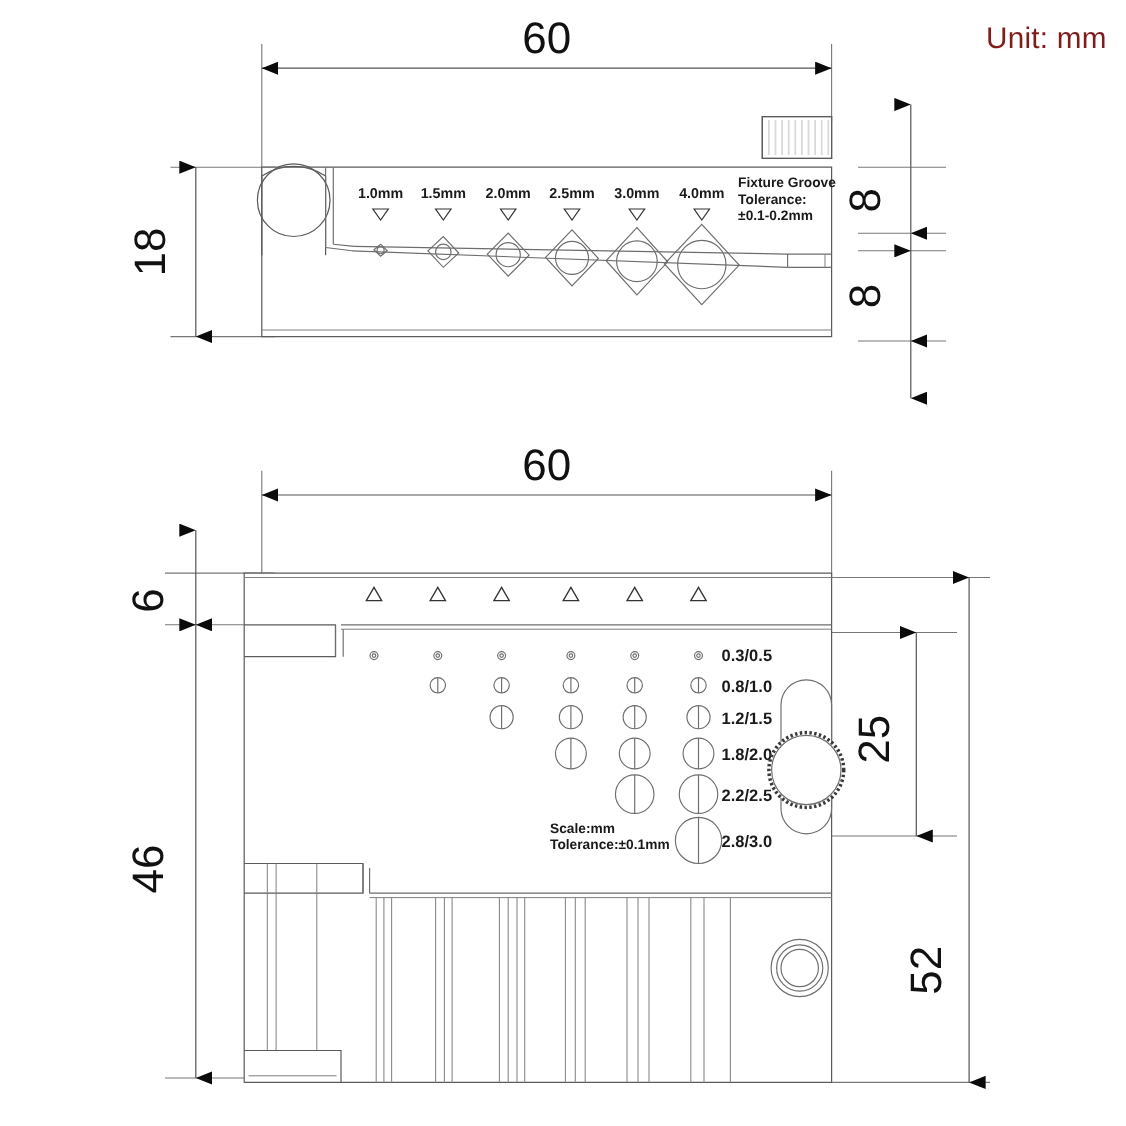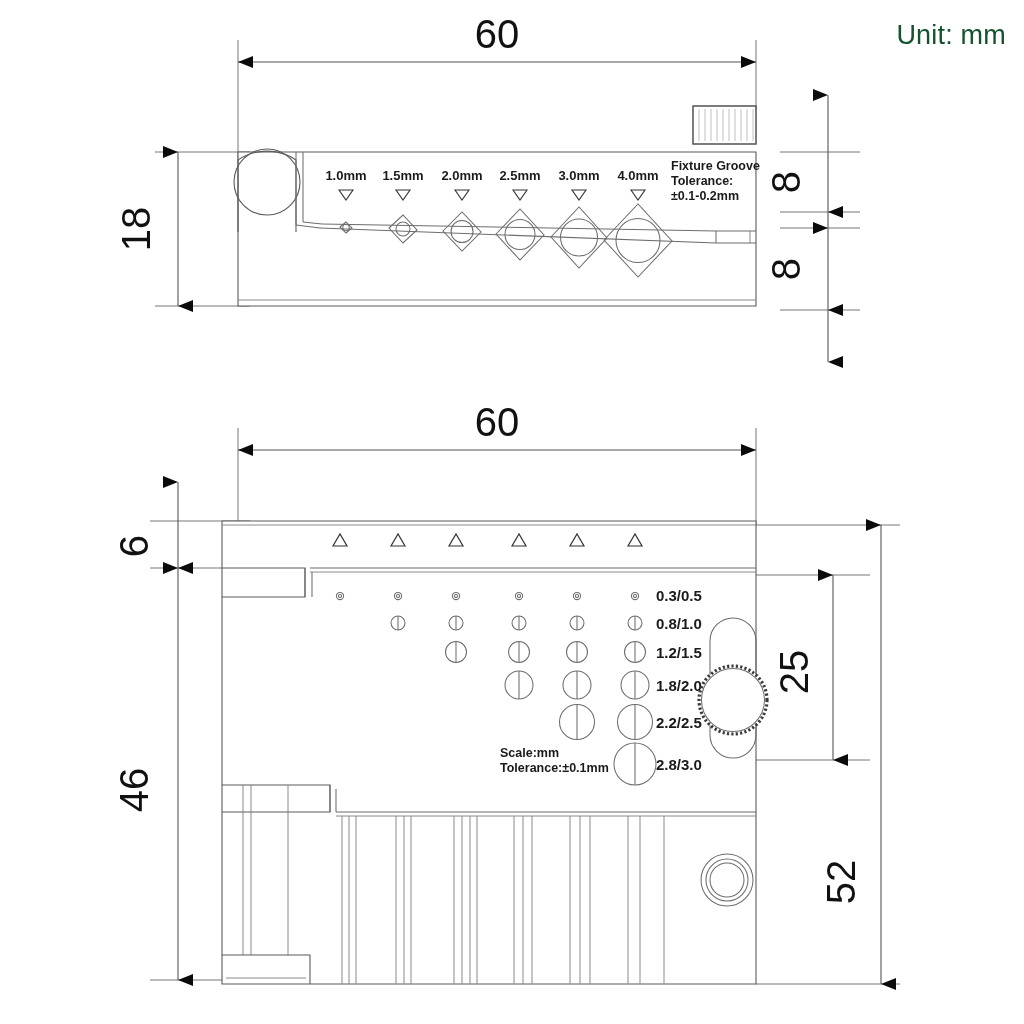--- a/index.html
+++ b/index.html
@@ -2,21 +2,21 @@
 <html><head>
 <meta charset="utf-8">
 <style>
   html,body{margin:0;padding:0;background:#ffffff;}
   body{width:1024px;height:1024px;overflow:hidden;font-family:"Liberation Sans",sans-serif;color:#111;}
   #stage{position:relative;width:1024px;height:1024px;}
   svg.draw{position:absolute;left:0;top:0;width:1024px;height:1024px;}
   .unit-label{
     position:absolute; right:18px; top:20px;
     font-size:27px; font-weight:400; letter-spacing:.2px;
-    color:#14532d; font-family:"Liberation Sans",sans-serif;
+    color:#7f1d1d; font-family:"Liberation Sans",sans-serif;
   }
   .dimtext{ font-family:"Liberation Sans",sans-serif; font-weight:400; fill:#111; }
   .dim-big{ font-size:40px; }
   .dim-v{ font-size:40px; }
   .tick-label{ font-family:"Liberation Sans",sans-serif; font-size:13px; font-weight:700; fill:#1a1a1a; }
   .note{ font-family:"Liberation Sans",sans-serif; font-size:12.5px; font-weight:700; fill:#1a1a1a; }
   .holelabel{ font-family:"Liberation Sans",sans-serif; font-size:15px; font-weight:700; fill:#1a1a1a; }
   .ln{ stroke:#5b5b5b; stroke-width:1.1; fill:none; }
   .ln-d{ stroke:#6d6d6d; stroke-width:1.05; fill:none; }
   .ln-t{ stroke:#7d7d7d; stroke-width:0.9; fill:none; }

